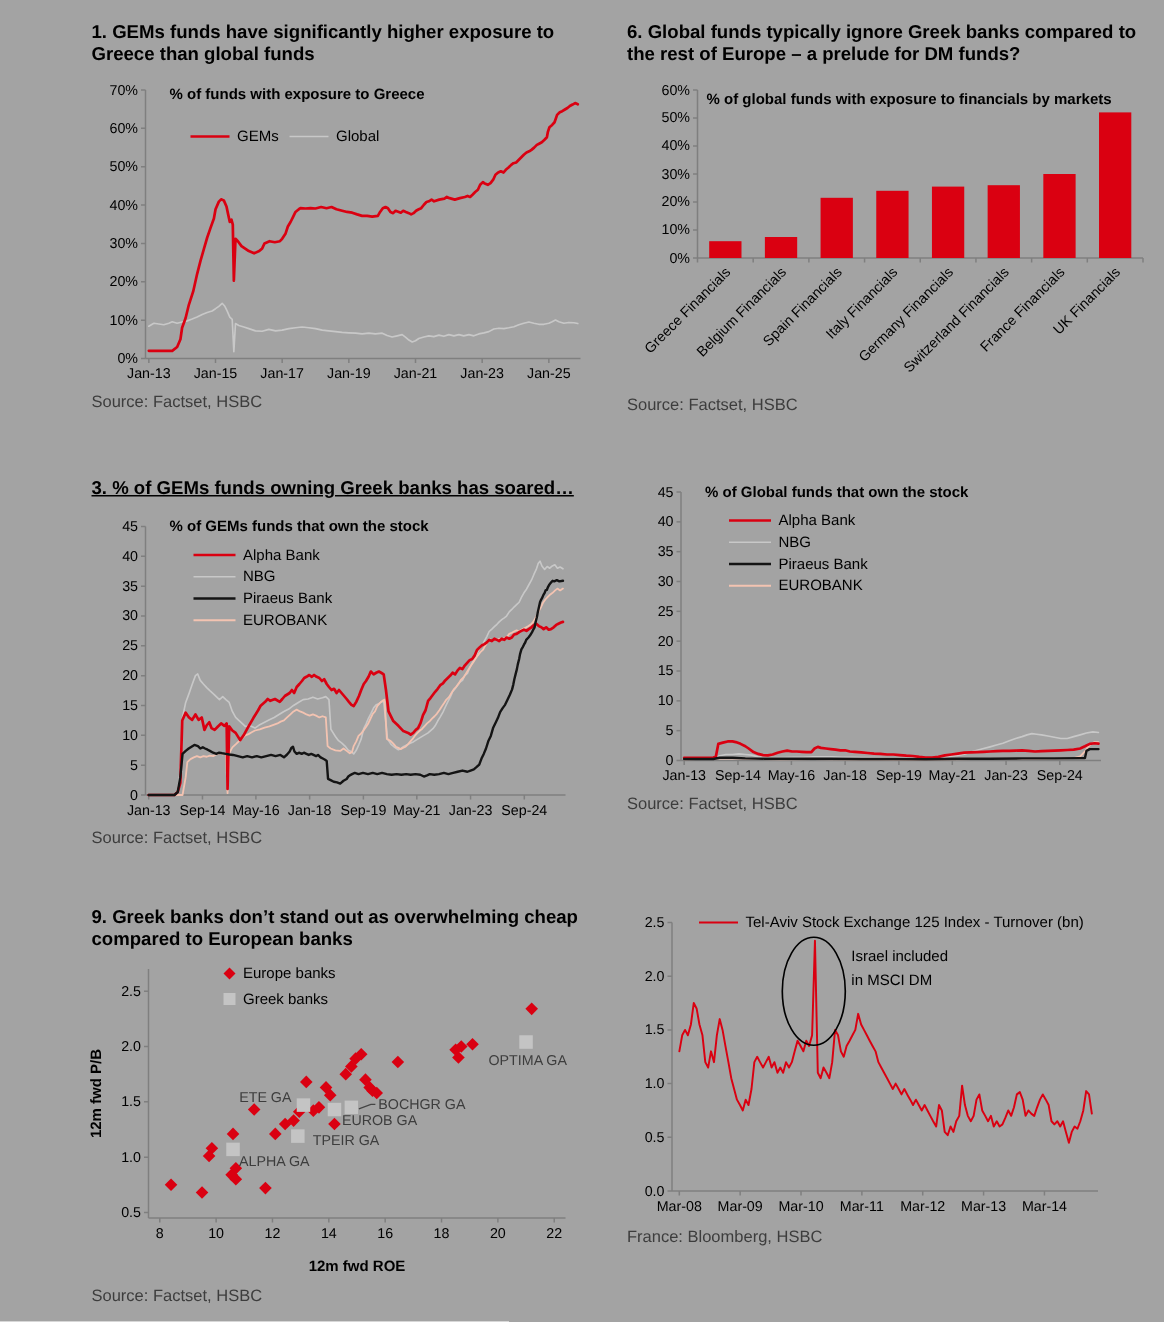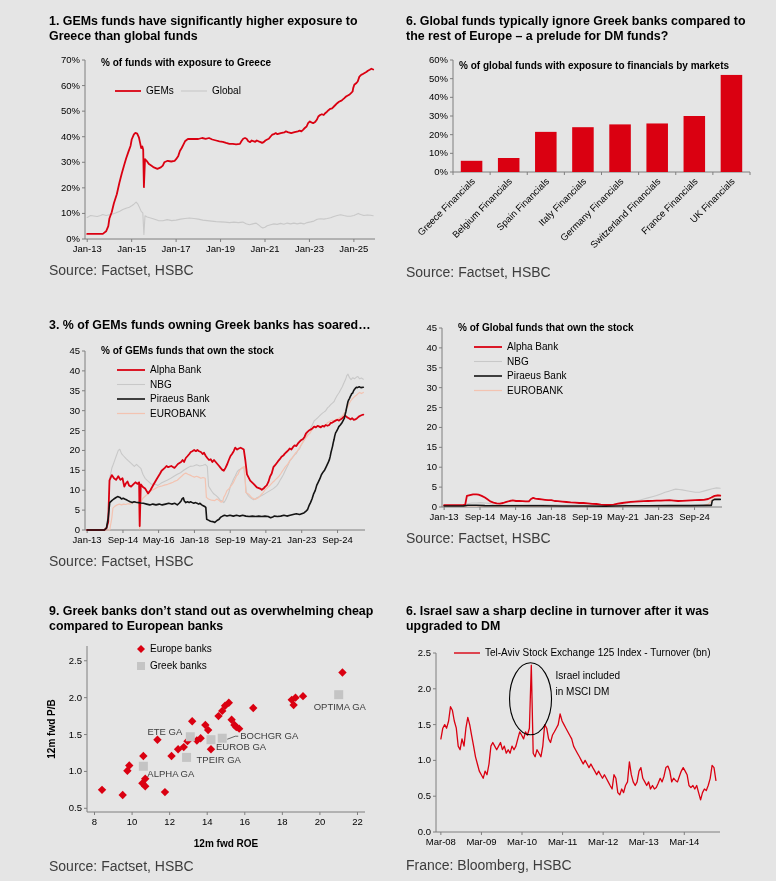--- a/index.html
+++ b/index.html
@@ -1,22 +1,22 @@
 <!DOCTYPE html>
 <html><head>
 <meta charset="utf-8">
 <style>
   html,body{margin:0;padding:0;background:#fff;}
   body{font-family:"Liberation Sans",sans-serif;color:#000;}
-  .page{width:776px;height:881px;background:#e5e5e5;box-sizing:border-box;padding:12px 8px 0 45px;overflow:hidden;}
+  .page{width:776px;height:881px;background:#a3a3a3;box-sizing:border-box;padding:12px 8px 0 57px;overflow:hidden;}
   .grid{display:grid;grid-template-columns:357px 1fr;grid-template-rows:304px 286px auto;}
   .panel{overflow:hidden;}
   .chart-title{margin:2px 0 6px 4px;font-size:12.4px;line-height:1.22;font-weight:bold;min-height:30px;width:340px;letter-spacing:0;}
-  .panel.short .chart-title{min-height:15px;}
-  .source{margin:2px 0 0 4px;font-size:14px;color:#3d3d3d;}
+  .panel.short .chart-title{min-height:15px;text-decoration:underline;}
+  .source{margin:2px 0 0 4px;font-size:11px;color:#3d3d3d;}
   svg{display:block;}
   svg text{font-family:"Liberation Sans",sans-serif;}
   .tick{font-size:9.5px;fill:#000;}
   .subtitle{font-size:10px;font-weight:bold;fill:#000;}
   .legend{font-size:10px;fill:#000;}
   .ptlabel{font-size:9.5px;fill:#3d3d3d;}
   .axtitle{font-size:10px;font-weight:bold;fill:#000;}
 </style>
 </head>
 <body>
@@ -316,21 +316,20 @@
           <text x="105" y="12" class="legend">Europe banks</text>
           <rect x="92" y="22" width="8" height="8" fill="#c4c4c4"></rect>
           <text x="105" y="29" class="legend">Greek banks</text>
           <text x="181" y="207" text-anchor="middle" class="axtitle">12m fwd ROE</text>
           <text x="10" y="89" text-anchor="middle" class="axtitle" transform="rotate(-90 10 89)">12m fwd P/B</text>
         </svg>
       <div class="source">Source: Factset, HSBC</div>
     </section>
 
     <section class="panel">
-      <h3 class="chart-title">6. Israel saw a sharp decline in turnover after it was upgraded to DM</h3>
       <svg width="352" height="215">
           <line x1="34" y1="13" x2="34" y2="192" stroke="#7f7f7f" stroke-width="1"></line>
           <line x1="34" y1="192" x2="318" y2="192" stroke="#7f7f7f" stroke-width="1"></line>
           <line x1="31" y1="192" x2="34" y2="192" stroke="#7f7f7f"></line>
           <text x="29" y="195" text-anchor="end" class="tick">0.0</text>
           <line x1="31" y1="156.2" x2="34" y2="156.2" stroke="#7f7f7f"></line>
           <text x="29" y="159.2" text-anchor="end" class="tick">0.5</text>
           <line x1="31" y1="120.39999999999999" x2="34" y2="120.39999999999999" stroke="#7f7f7f"></line>
           <text x="29" y="123.39999999999999" text-anchor="end" class="tick">1.0</text>
           <line x1="31" y1="84.60000000000001" x2="34" y2="84.60000000000001" stroke="#7f7f7f"></line>

